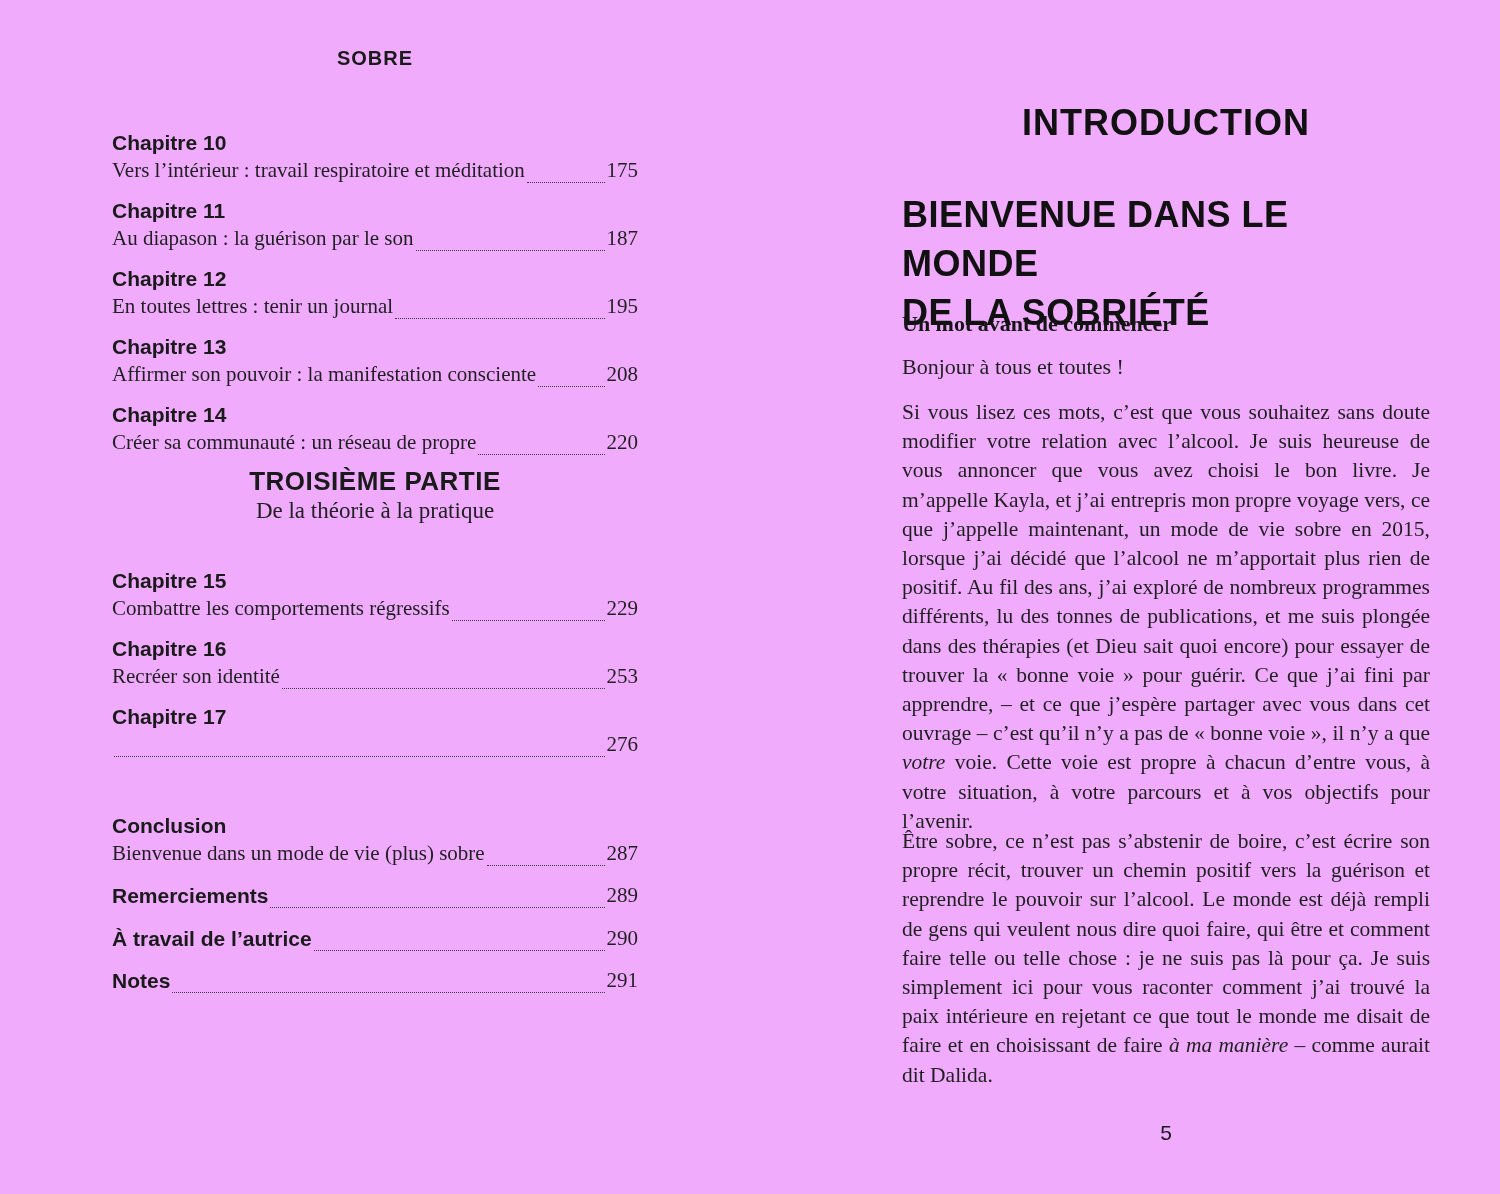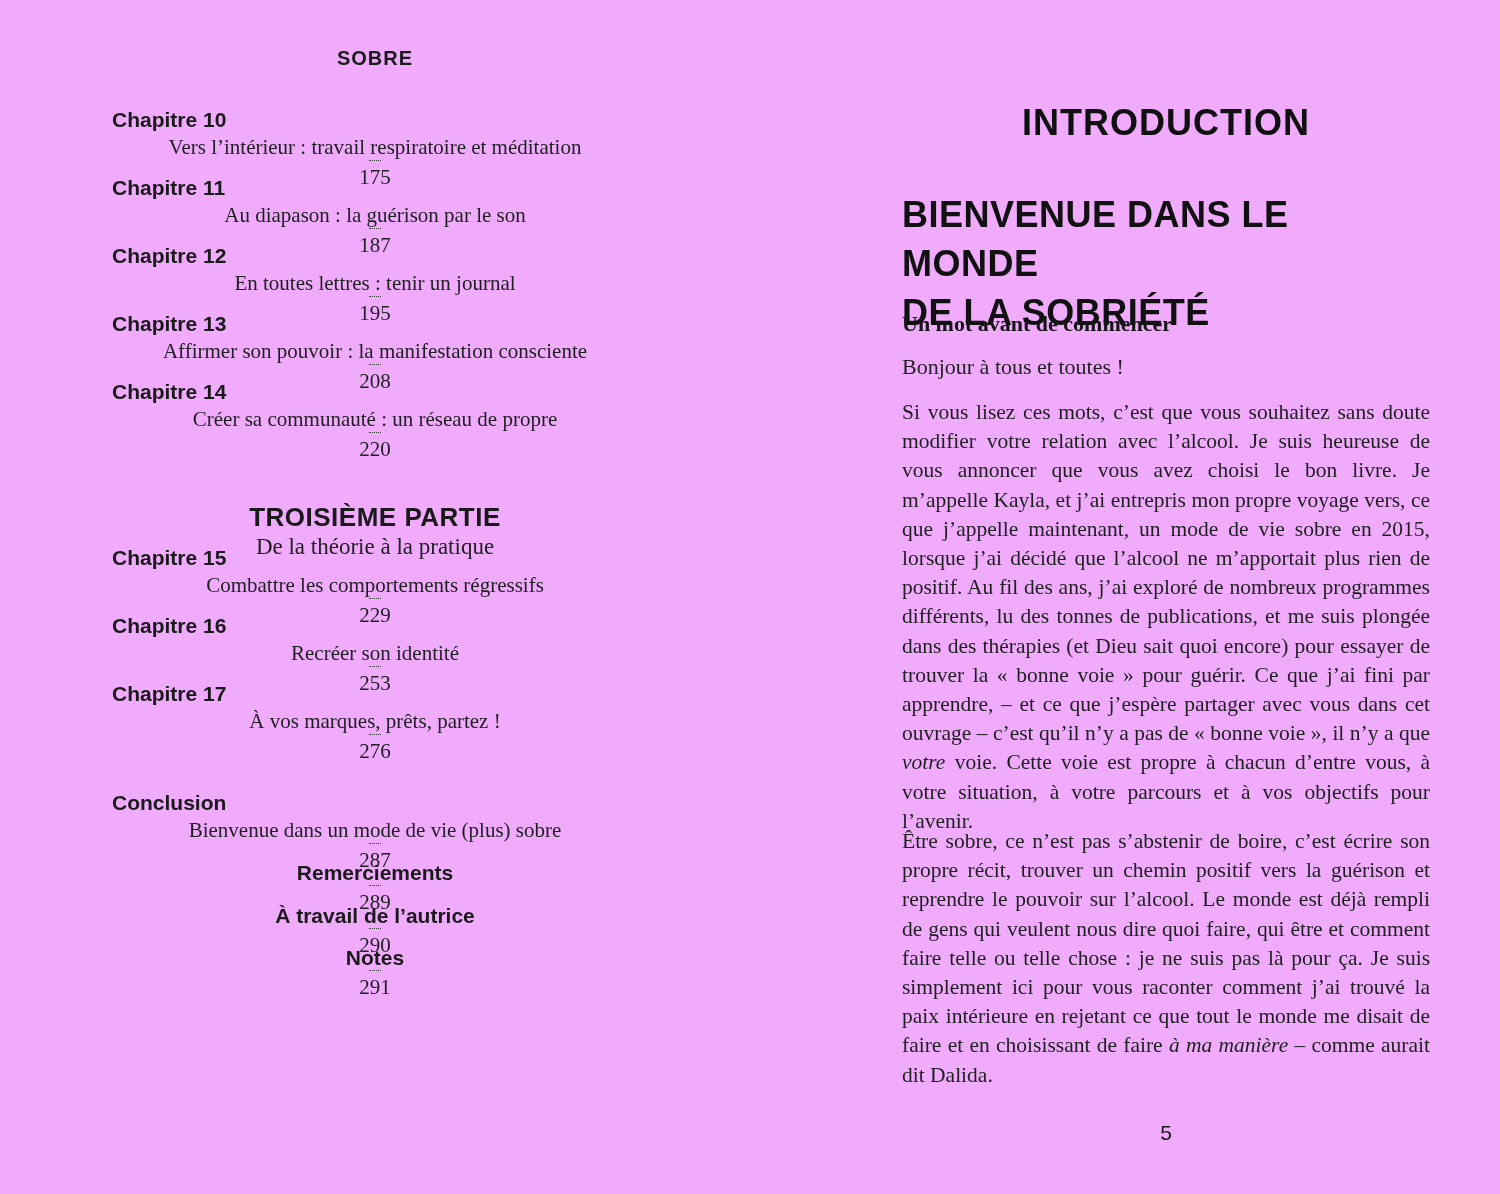--- a/index.html
+++ b/index.html
@@ -16,50 +16,49 @@
   .page-right { left: 862px; width: 528px; margin-left: 40px; }
 
   
   .running-header {
     position: absolute; top: 46px; left: 0; right: 0;
     text-align: center;
     font: 700 20px/24px "Liberation Sans", sans-serif;
     letter-spacing: 1px;
     color: #1a1a1a;
   }
-  .toc-entry { position: absolute; left: 0; right: 0; }
+  .toc-entry { position: absolute; left: 0; right: 0; margin-top: 23px; }
   .entry-label {
     font: 700 21px/26px "Liberation Sans", sans-serif;
     color: #1a1a1a;
   }
   .entry-line {
     display: flex;
-    align-items: center;
+    align-items: flex-end;
     font: 21px/29px "Liberation Serif", serif;
     color: #1f1f1f;
-    flex-direction: column;
   }
   .entry-title { white-space: nowrap; }
   .entry-label-inline {
     font: 700 21px/29px "Liberation Sans", sans-serif;
     color: #1a1a1a;
     white-space: nowrap;
   }
   .leader {
     flex: 1 1 auto;
     min-width: 12px;
     border-bottom: 1px dotted #3d3d3d;
     margin: 0 2px;
     transform: translateY(-2px);
   }
   .entry-page {
     font: 21px/29px "Liberation Serif", serif;
     white-space: nowrap;
   }
-  .part-heading { position: absolute; left: 0; right: 0; text-align: center; margin-top: 36px; }
+  .part-heading { position: absolute; left: 0; right: 0; text-align: center; }
   .part-title {
     font: 700 26px/30px "Liberation Sans", sans-serif;
     letter-spacing: 0.5px;
     color: #1a1a1a;
   }
   .part-subtitle {
     font: 23px/30px "Liberation Serif", serif;
     color: #1f1f1f;
   }
 
@@ -175,21 +174,20 @@
       <div class="entry-line">
         <span class="entry-title">Recréer son identité</span>
         <span class="leader"></span>
         <span class="entry-page">253</span>
       </div>
     </div>
 
     <div class="toc-entry" style="top:681px">
       <div class="entry-label">Chapitre 17</div>
       <div class="entry-line">
-        <span class="entry-title">À vos marques, prêts, partez !</span>
         <span class="leader"></span>
         <span class="entry-page">276</span>
       </div>
     </div>
 
     <div class="toc-entry" style="top:790px">
       <div class="entry-label">Conclusion</div>
       <div class="entry-line">
         <span class="entry-title">Bienvenue dans un mode de vie (plus) sobre</span>
         <span class="leader"></span>

